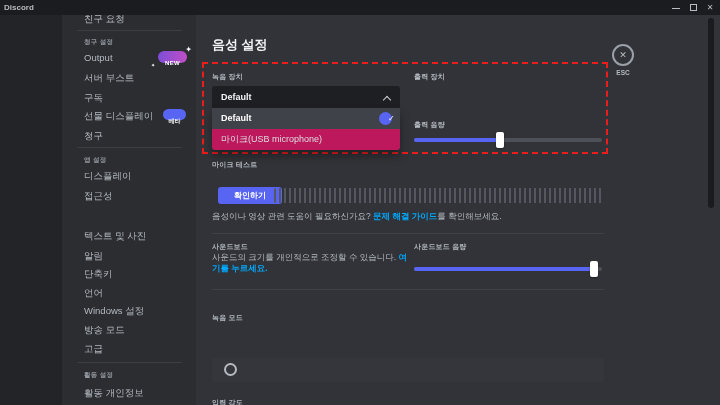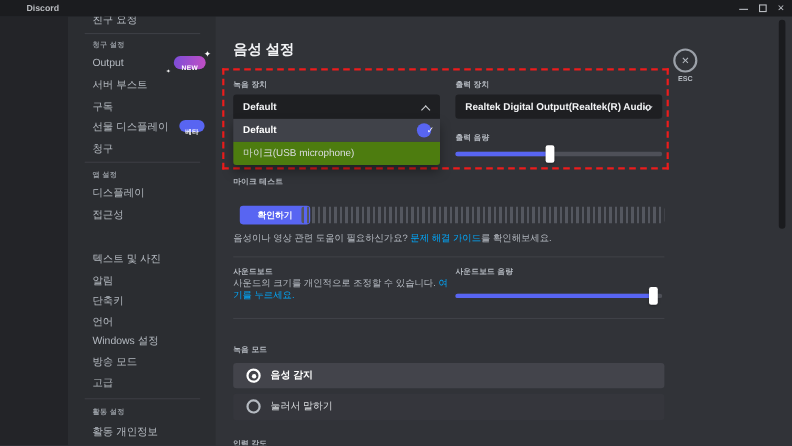--- a/index.html
+++ b/index.html
@@ -2,21 +2,21 @@
 <html><head>
 <meta charset="utf-8">
 <style>
   * { margin:0; padding:0; box-sizing:border-box; }
   html,body { width:720px; height:405px; overflow:hidden; background:#313338;
     font-family:"Liberation Sans","DejaVu Sans",sans-serif; }
   .screen { position:absolute; top:0; left:0; width:720px; height:405px; background:#313338; overflow:hidden; }
 
   
   .titlebar { position:absolute; left:0; top:0; width:720px; height:15px; background:#1b1c1f; z-index:20; }
-  .app-name { position:absolute; left:24px; top:0; line-height:15px; font-size:8px; font-weight:bold; color:#b8babe; }
+  .app-name { position:absolute; left:4px; top:0; line-height:15px; font-size:8px; font-weight:bold; color:#b8babe; }
   .win-btn { position:absolute; top:0; width:16px; height:15px; cursor:pointer; }
   .win-min { left:668px; } .win-max { left:686px; } .win-close { left:702px; }
   .win-min i { position:absolute; left:4px; top:8px; width:8px; height:1px; background:#b9bcc1; }
   .win-max i { position:absolute; left:4px; top:4px; width:7px; height:7px; border:1px solid #b9bcc1; }
   .win-close span { position:absolute; left:0; top:0; width:16px; text-align:center; line-height:15px; font-size:8px; color:#b9bcc1; }
 
   
   .side-dark { position:absolute; left:0; top:15px; width:62px; height:390px; background:#232428; }
   .sidebar { position:absolute; left:62px; top:15px; width:134px; height:390px; background:#2b2d31; }
   .nav-item { position:absolute; left:22px; height:12px; line-height:12px; font-size:9.5px; color:#b4b9c0; white-space:nowrap; cursor:pointer; }
@@ -48,33 +48,33 @@
   .dd .val-sm { font-size:8px; font-weight:normal; }
   .chev { position:absolute; right:9px; top:9px; width:7px; height:7px; }
   .chev i { position:absolute; left:0; top:0; width:6px; height:6px; border-right:1.5px solid #cdd0d4; border-bottom:1.5px solid #cdd0d4; }
   .chev-up i { transform:rotate(-135deg); top:2px; }
   .chev-down i { transform:rotate(45deg); top:-1px; }
 
   .dd-menu { position:absolute; left:16px; top:93px; width:188px; border-radius:0 0 3px 3px; overflow:hidden; z-index:6;
     box-shadow:0 6px 10px rgba(0,0,0,.35); }
   .dd-opt { position:relative; height:21px; cursor:pointer; }
   .dd-opt.sel { background:#404249; }
-  .dd-opt.unsel { background:#4d7c0f; }
+  .dd-opt.unsel { background:#be185d; }
   .dd-opt span { display:block; padding-left:9px; line-height:21px; font-size:9px; color:#dbdee1; white-space:nowrap; }
   .dd-opt.sel span { font-weight:bold; color:#fff; }
   .chk { position:absolute; right:8px; top:4px; width:13px; height:13px; border-radius:50%; background:#5865f2; text-align:center; }
   .chk span { display:block; line-height:13px; font-size:8px; color:#fff; padding:0; }
 
   .slider { position:absolute; width:188px; height:16px; cursor:pointer; }
   .sl-track { position:absolute; left:0; top:6px; width:100%; height:4px; border-radius:2px; background:#4e5058; }
   .sl-fill { position:absolute; left:0; top:6px; height:4px; border-radius:2px; background:#5865f2; }
   .sl-handle { position:absolute; top:0; width:8px; height:16px; border-radius:2px; background:#ffffff; box-shadow:0 1px 2px rgba(0,0,0,.4); }
 
   .body-text { position:absolute; font-size:8.5px; color:#b5bac1; line-height:1.35; }
-  .link { color:#00a8fc; cursor:pointer; }
+  .link { color:#00a8fc; cursor:pointer;font-weight:bold; }
   .btn-primary { position:absolute; left:22px; top:172px; width:64px; height:17px; background:#5865f2; border-radius:3px; border:none; cursor:pointer; }
   .btn-primary span { display:block; text-align:center; line-height:17px; font-size:8px; font-weight:bold; color:#fff; }
   .meter { position:absolute; left:78px; top:173px; width:330px; height:15px; border-radius:2px;
     background:repeating-linear-gradient(90deg,#54575f 0 2px,transparent 2px 5px); }
   .divider { position:absolute; left:16px; width:392px; height:1px; background:#3f4147; }
 
   .radio-row { position:absolute; left:16px; width:392px; height:23px; border-radius:3px; cursor:pointer; }
   .radio-row.on { background:#43444b; }
   .radio-row.off { background:#35363c; }
   .radio { position:absolute; left:12px; top:5px; width:13px; height:13px; border-radius:50%; }
@@ -153,26 +153,20 @@
         <span class="chk">
           <span>✓</span>
         </span>
       </div>
       <div class="dd-opt unsel">
         <span>마이크(USB microphone)</span>
       </div>
     </div>
 
     <div class="fld-label" style="left:218px; top:57px">출력 장치</div>
-    <div class="dd" style="left:218px; top:71px">
-      <span class="val val-sm">Realtek Digital Output(Realtek(R) Audio</span>
-      <span class="chev chev-down">
-          <i></i>
-        </span>
-    </div>
 
     <div class="fld-label" style="left:218px; top:105px">출력 음량</div>
     <div class="slider" style="left:218px; top:117px">
       <div class="sl-track"></div>
       <div class="sl-fill" style="width: 46%;"></div>
       <div class="sl-handle" style="left: calc(46% - 4px);"></div>
     </div>
 
     <div class="fld-label" style="left:16px; top:145px">마이크 테스트</div>
     <button class="btn-primary">
@@ -190,29 +184,22 @@
     <div class="fld-label" style="left:218px; top:227px">사운드보드 음량</div>
     <div class="slider" style="left:218px; top:246px">
       <div class="sl-track"></div>
       <div class="sl-fill" style="width: 96%;"></div>
       <div class="sl-handle" style="left: calc(96% - 4px);"></div>
     </div>
 
     <div class="divider" style="top:274px"></div>
 
     <div class="fld-label" style="left:16px; top:298px">녹음 모드</div>
-    <div class="radio-row on" style="top:315px">
-      <span class="radio sel">
-          <i></i>
-        </span>
-      <span class="lbl">음성 감지</span>
-    </div>
     <div class="radio-row off" style="top:343px; height:24px">
       <span class="radio unsel"></span>
-      <span class="lbl">눌러서 말하기</span>
     </div>
 
     <div class="fld-label" style="left:16px; top:383px">입력 감도</div>
   </div>
 
   <div class="scroll-thumb"></div>
 
   <div class="titlebar">
     <span class="app-name">Discord</span>
     <span class="win-btn win-min">

